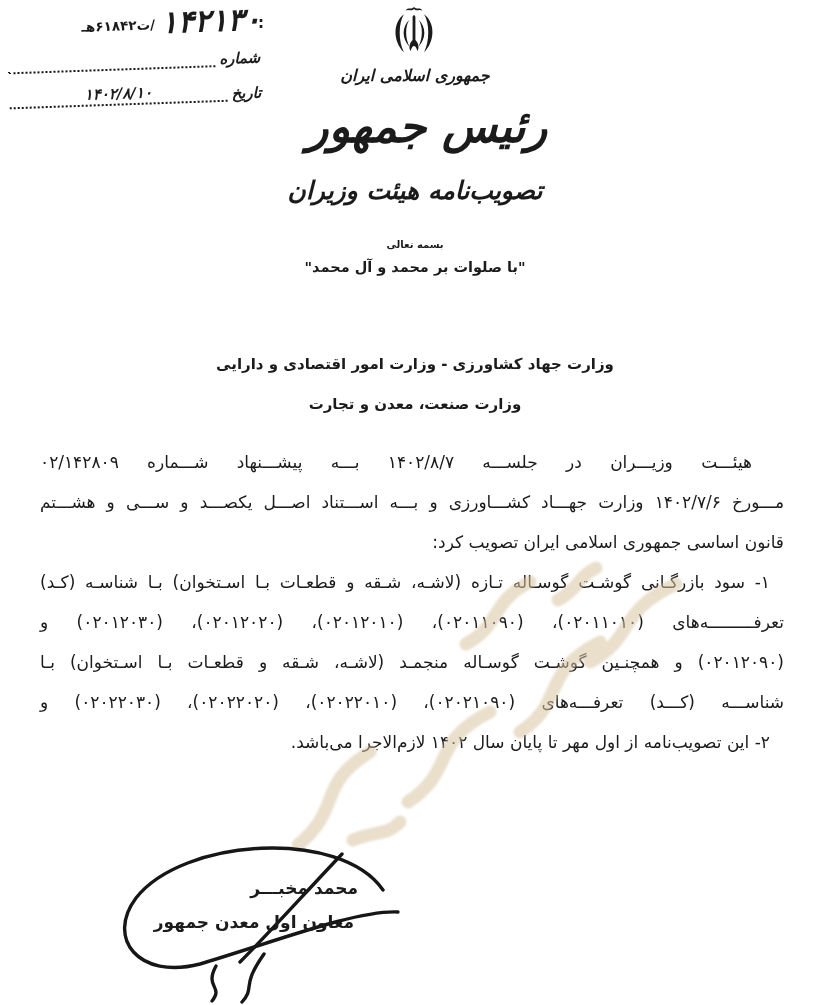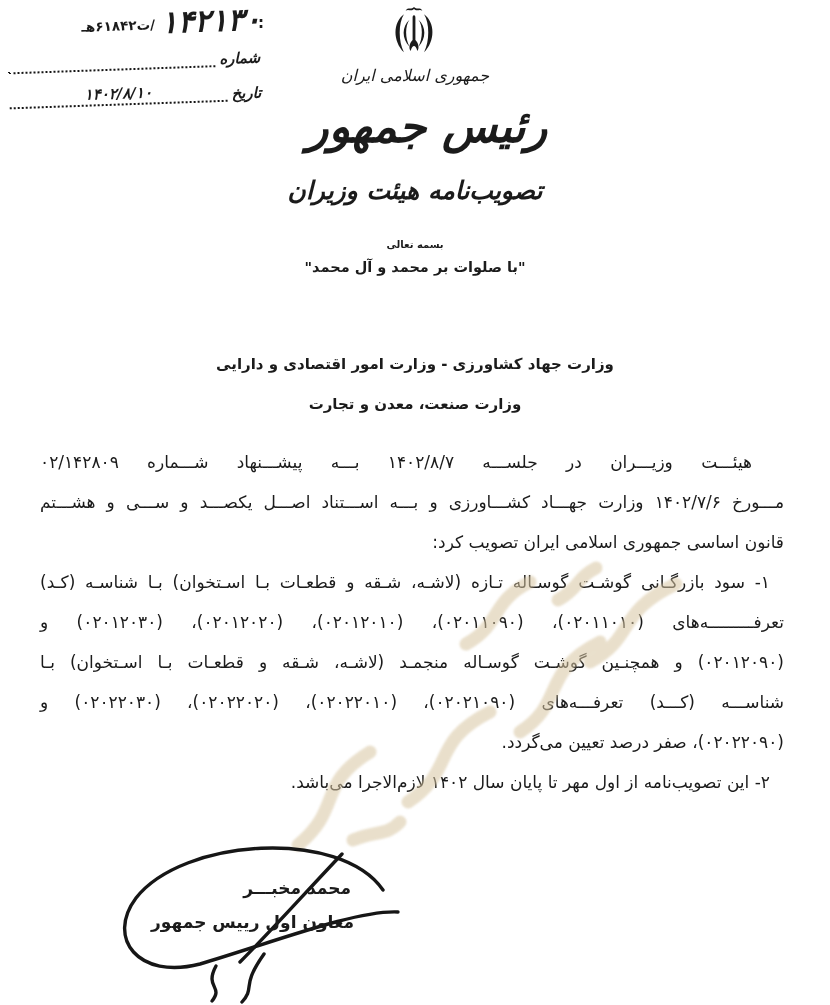--- a/index.html
+++ b/index.html
@@ -13,36 +13,36 @@
   #ref-number{font-size:31px;font-weight:bold;font-style:italic;letter-spacing:3px;line-height:34px;}
   #ref-suffix{font-size:13.5px;font-weight:bold;margin-top:11px;}
   .leader-row{display:flex;align-items:flex-end;margin-top:12px;direction:rtl;}
   .leader-label{font-size:15px;font-weight:bold;font-style:italic;padding-right:2px;line-height:20px;}
   .leader-dots{flex:1;border-bottom:2.5px dotted #151515;height:15px;margin:0 4px 2px 2px;}
   .leader-dots.with-date{height:auto;text-align:center;font-size:15px;font-weight:bold;font-style:italic;letter-spacing:1px;line-height:19px;}
   #colon-mark{position:absolute;top:14px;left:258px;font-size:15px;font-weight:bold;}
   
   #emblem{position:absolute;top:5px;left:386px;width:56px;height:62px;}
   .center-line{position:absolute;left:0;width:100%;text-align:center;}
-  #country{top:66px;font-size:16px;font-weight:400;font-style:italic;}
+  #country{top:66px;font-size:16px;font-weight:700;font-style:italic;}
   #office{top:90px;font-size:45px;font-weight:bold;font-style:italic;line-height:74px;padding-left:12px;}
   #doctype{top:168px;font-size:25px;font-weight:bold;font-style:italic;line-height:46px;}
   #besm{top:239px;font-size:10px;font-weight:bold;}
   #salawat{top:259px;font-size:14.5px;font-weight:bold;}
   
   #addressees{position:absolute;top:344px;left:0;width:100%;text-align:center;font-weight:bold;font-size:15px;}
   #addressees .addr-line{line-height:40px;}
   
   #body{position:absolute;top:442px;right:46px;left:40px;font-size:17px;}
   .bline{height:40px;line-height:40px;white-space:nowrap;}
   .bline.j{text-align:justify;text-align-last:justify;}
   .indent-lg{padding-right:32px;}
   .indent-sm{padding-right:14px;}
   
-  #sig-name{position:absolute;top:878px;left:249px;width:102px;text-align:right;font-weight:bold;font-size:17px;white-space:nowrap;}
+  #sig-name{position:absolute;top:878px;left:256px;width:102px;text-align:right;font-weight:bold;font-size:17px;white-space:nowrap;}
   #sig-title{position:absolute;top:912px;left:182px;width:172px;text-align:right;font-weight:bold;font-size:17px;white-space:nowrap;}
   #sig-svg{position:absolute;top:838px;left:88px;width:312px;height:167px;}
   
   #watermark{position:absolute;top:540px;left:258px;width:470px;height:330px;opacity:.55;filter:blur(1px);pointer-events:none;}
 </style>
 </head>
 <body>
 
 <div id="page">
 
@@ -85,21 +85,20 @@
   </div>
 
   <div id="body">
     <div class="bline j indent-lg">هیئـــت وزیـــران در جلســـه ۱۴۰۲/۸/۷ بـــه پیشـــنهاد شـــماره ۰۲/۱۴۲۸۰۹</div>
     <div class="bline j">مـــورخ ۱۴۰۲/۷/۶ وزارت جهـــاد کشـــاورزی و بـــه اســـتناد اصـــل یکصـــد و ســـی و هشـــتم</div>
     <div class="bline">قانون اساسی جمهوری اسلامی ایران تصویب کرد:</div>
     <div class="bline j indent-sm">۱- سود بازرگـانی گوشـت گوسـاله تـازه (لاشـه، شـقه و قطعـات بـا اسـتخوان) بـا شناسـه (کـد)</div>
     <div class="bline j">تعرفـــــــــه‌های (۰۲۰۱۱۰۱۰)، (۰۲۰۱۱۰۹۰)، (۰۲۰۱۲۰۱۰)، (۰۲۰۱۲۰۲۰)، (۰۲۰۱۲۰۳۰) و</div>
     <div class="bline j">(۰۲۰۱۲۰۹۰) و همچنـین گوشـت گوسـاله منجمـد (لاشـه، شـقه و قطعـات بـا اسـتخوان) بـا</div>
     <div class="bline j">شناســـه (کـــد) تعرفـــه‌های (۰۲۰۲۱۰۹۰)، (۰۲۰۲۲۰۱۰)، (۰۲۰۲۲۰۲۰)، (۰۲۰۲۲۰۳۰) و</div>
-    <div class="bline">(۰۲۰۲۲۰۹۰)، صفر درصد تعیین می‌گردد.</div>
     <div class="bline indent-sm">۲- این تصویب‌نامه از اول مهر تا پایان سال ۱۴۰۲ لازم‌الاجرا می‌باشد.</div>
   </div>
 
   <svg id="watermark" viewBox="0 0 470 330" aria-hidden="true">
     <g fill="none" stroke="#d8c6a2" stroke-width="13" stroke-linecap="round">
       <path d="M40,305 C85,268 58,245 112,212"></path>
       <path d="M150,262 C198,230 172,202 232,172"></path>
       <path d="M262,192 C308,162 282,132 342,102"></path>
       <path d="M332,122 C378,97 358,72 418,44"></path>
       <path d="M208,104 C244,84 232,62 272,42"></path>
@@ -110,15 +109,15 @@
 
   <svg id="sig-svg" viewBox="0 0 312 167" aria-hidden="true">
     <g fill="none" stroke="#161616" stroke-width="3.4" stroke-linecap="round">
       <path d="M295,52 C252,-10 95,0 48,60 C18,100 50,142 112,126 C186,104 268,72 310,74"></path>
       <path d="M254,16 C216,56 186,90 152,124"></path>
       <path d="M176,116 C152,150 168,148 154,164"></path>
       <path d="M128,128 C116,150 136,148 124,163"></path>
     </g>
   </svg>
   <div id="sig-name">محمد مخبـــر</div>
-  <div id="sig-title">معاون اول رییس جمهور</div>
+  <div id="sig-title">معاون اول معدن جمهور</div>
 
 </div>
 
 </body></html>

